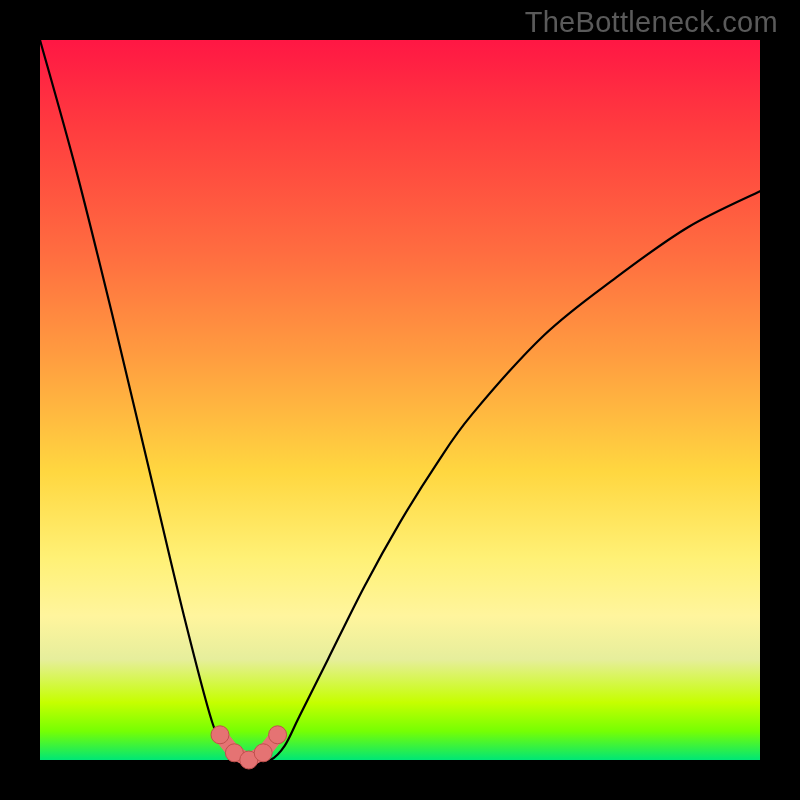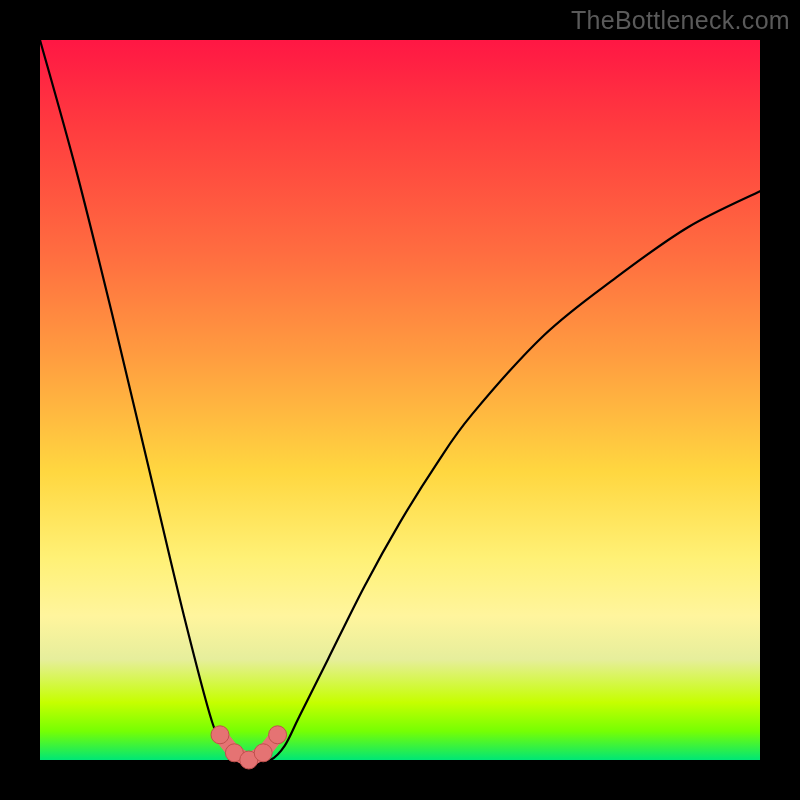--- a/index.html
+++ b/index.html
@@ -36,23 +36,23 @@
       #fff59d 80%,
       #e6ee9c 86%,
       #c6ff00 92%,
       #76ff03 96%,
       #00e676 100%
     );
   }
   .watermark {
     position: absolute;
     top: 6px;
-    right: 10px;
+    right: 22px;
     color: #5a5a5a;
-    font-size: 25px;
+    font-size: 29px;
     font-weight: 500;
     letter-spacing: 0.3px;
     font-family: Arial, sans-serif;
     margin-left: 40px;
   }
   svg.curve {
     position: absolute;
     left: 0;
     top: 0;
     width: 720px;

